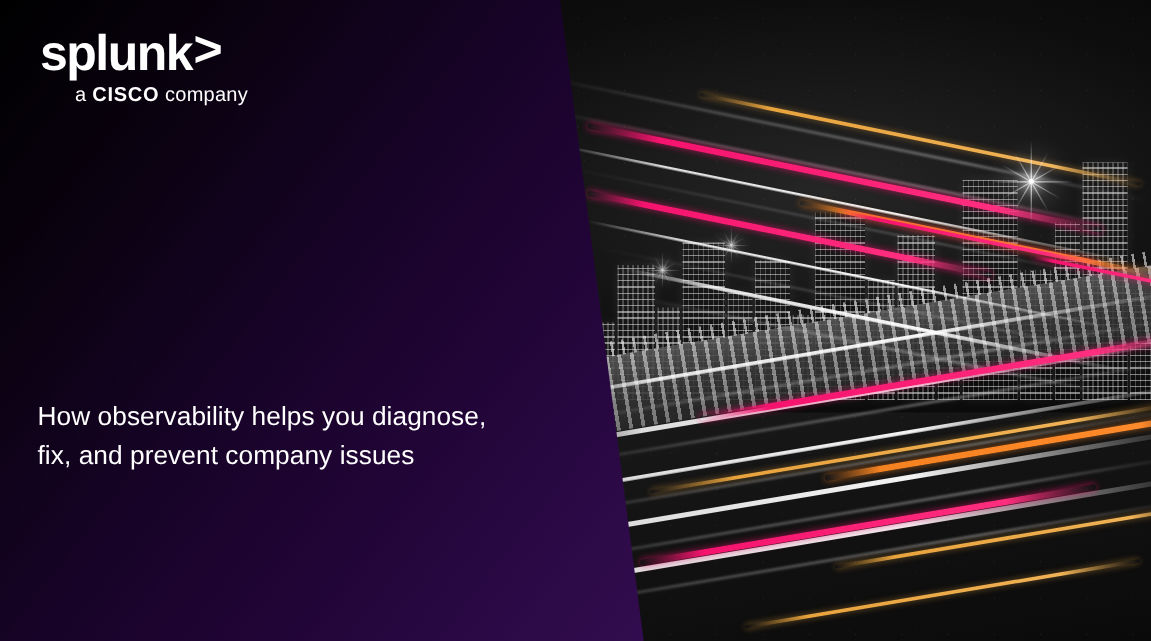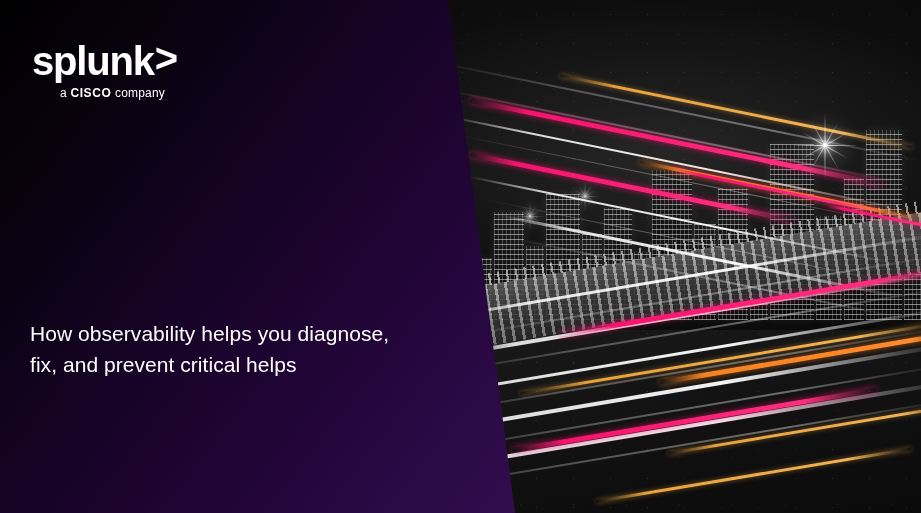--- a/index.html
+++ b/index.html
@@ -188,21 +188,21 @@
     left: 0; top: 0;
     width: 460px;
     height: 513px;
     z-index: 3;
   }
 
   
   .logo {
     position: absolute;
     left: 32px;
-    top: 41px;
+    top: 23px;
     width: 190px;
   }
   .logo-wordmark {
     display: flex;
     align-items: baseline;
     color: #ffffff;
     font-size: 40px;
     font-weight: 700;
     letter-spacing: -1.2px;
     line-height: 1;
@@ -211,21 +211,21 @@
   .logo-chevron {
     display: inline-block;
     margin-left: 1px;
     position: relative;
     top: -3px;
   }
   .logo-tagline {
     margin-top: 6px;
     margin-left: 28px;
     color: #ffffff;
-    font-size: 12px;
+    font-size: 16px;
     letter-spacing: .2px;
     line-height: 1;
     white-space: nowrap;
   }
   .logo-tagline .cisco {
     font-weight: 700;
     letter-spacing: .6px;
   }
 
   
@@ -371,17 +371,17 @@
       </div>
       <div class="logo-tagline">
         <span>a </span><span class="cisco">CISCO</span><span> company</span>
       </div>
     </div>
 
 
 
     <div class="subtitle">
       <span class="line">How observability helps you diagnose,</span>
-      <span class="line">fix, and prevent critical helps</span>
+      <span class="line">fix, and prevent company issues</span>
     </div>
 
   </div>
 </div>
 
 </body></html>

